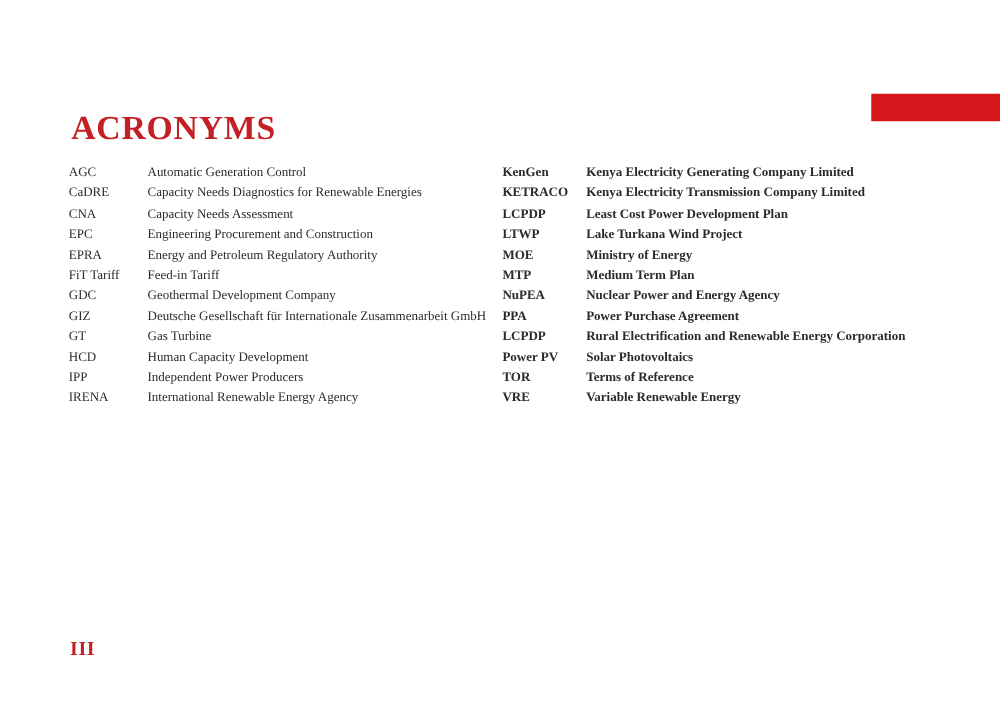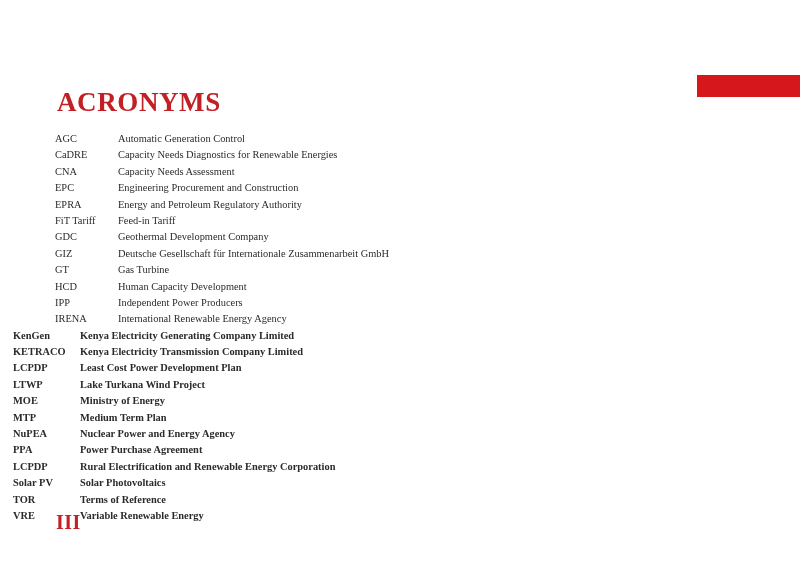--- a/index.html
+++ b/index.html
@@ -46,21 +46,21 @@
     white-space: nowrap;
   }
 
   
   .acronyms {
     position: absolute;
     left: 0;
     top: 131px;
     width: 733px;
     display: flex;
-    flex-direction: column;
+    flex-direction: row;
     align-items: flex-start;
   }
 
   .column {
     display: block;
   }
   .column.left  { margin-left: 55px;  width: 340px; }
   .column.right { margin-left: 13px;  width: 340px; font-weight: bold; }
 
   .acr-row {
@@ -88,21 +88,21 @@
     font-family: "Liberation Serif", "DejaVu Serif", serif;
   }
 
   
   .folio {
     position: absolute;
     left: 56px;
     top: 511px;
     font-family: "Liberation Serif", "DejaVu Serif", serif;
     font-weight: bold;
-    font-size: 20px;
+    font-size: 16px;
     letter-spacing: 0.5px;
     color: #c32026;
   }
 </style>
 </head>
 <body>
 
 <div class="page">
 
   <div class="accent-bar"></div>
@@ -193,21 +193,21 @@
       </div>
       <div class="acr-row">
         <span class="acr-abbr">PPA</span>
         <span class="acr-def">Power Purchase Agreement</span>
       </div>
       <div class="acr-row">
         <span class="acr-abbr">LCPDP</span>
         <span class="acr-def">Rural Electrification and Renewable Energy Corporation</span>
       </div>
       <div class="acr-row">
-        <span class="acr-abbr">Solar PV</span>
+        <span class="acr-abbr">Power PV</span>
         <span class="acr-def">Solar Photovoltaics</span>
       </div>
       <div class="acr-row">
         <span class="acr-abbr">TOR</span>
         <span class="acr-def">Terms of Reference</span>
       </div>
       <div class="acr-row">
         <span class="acr-abbr">VRE</span>
         <span class="acr-def">Variable Renewable Energy</span>
       </div>

